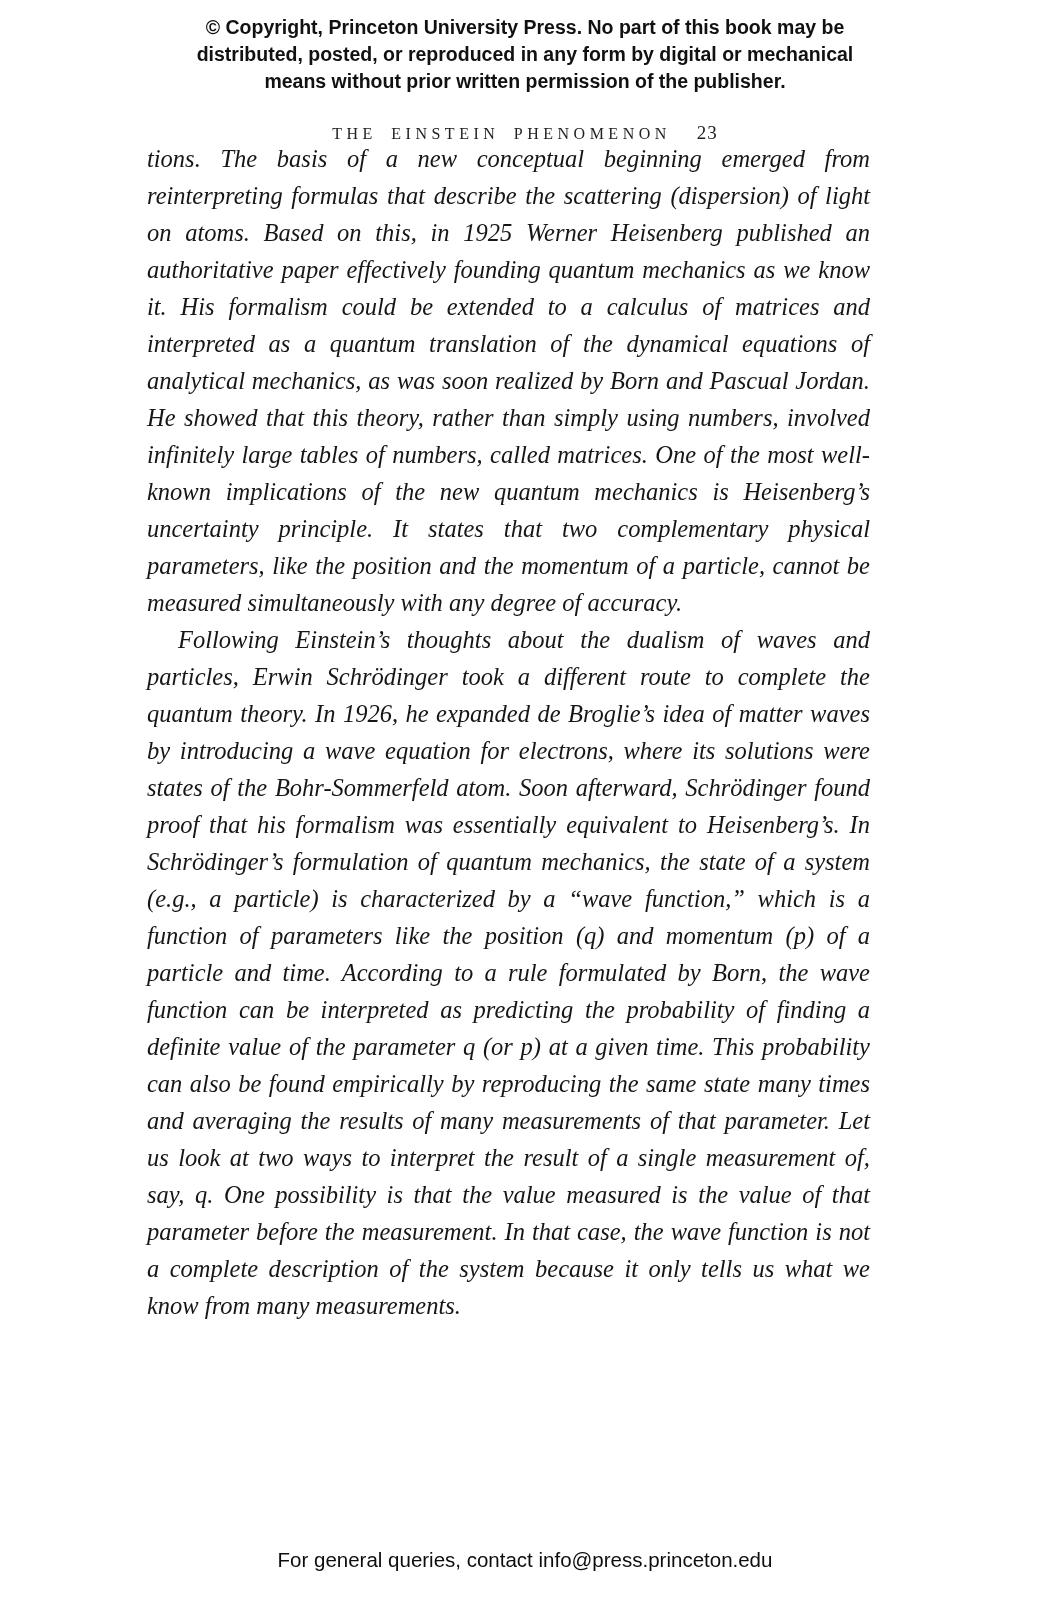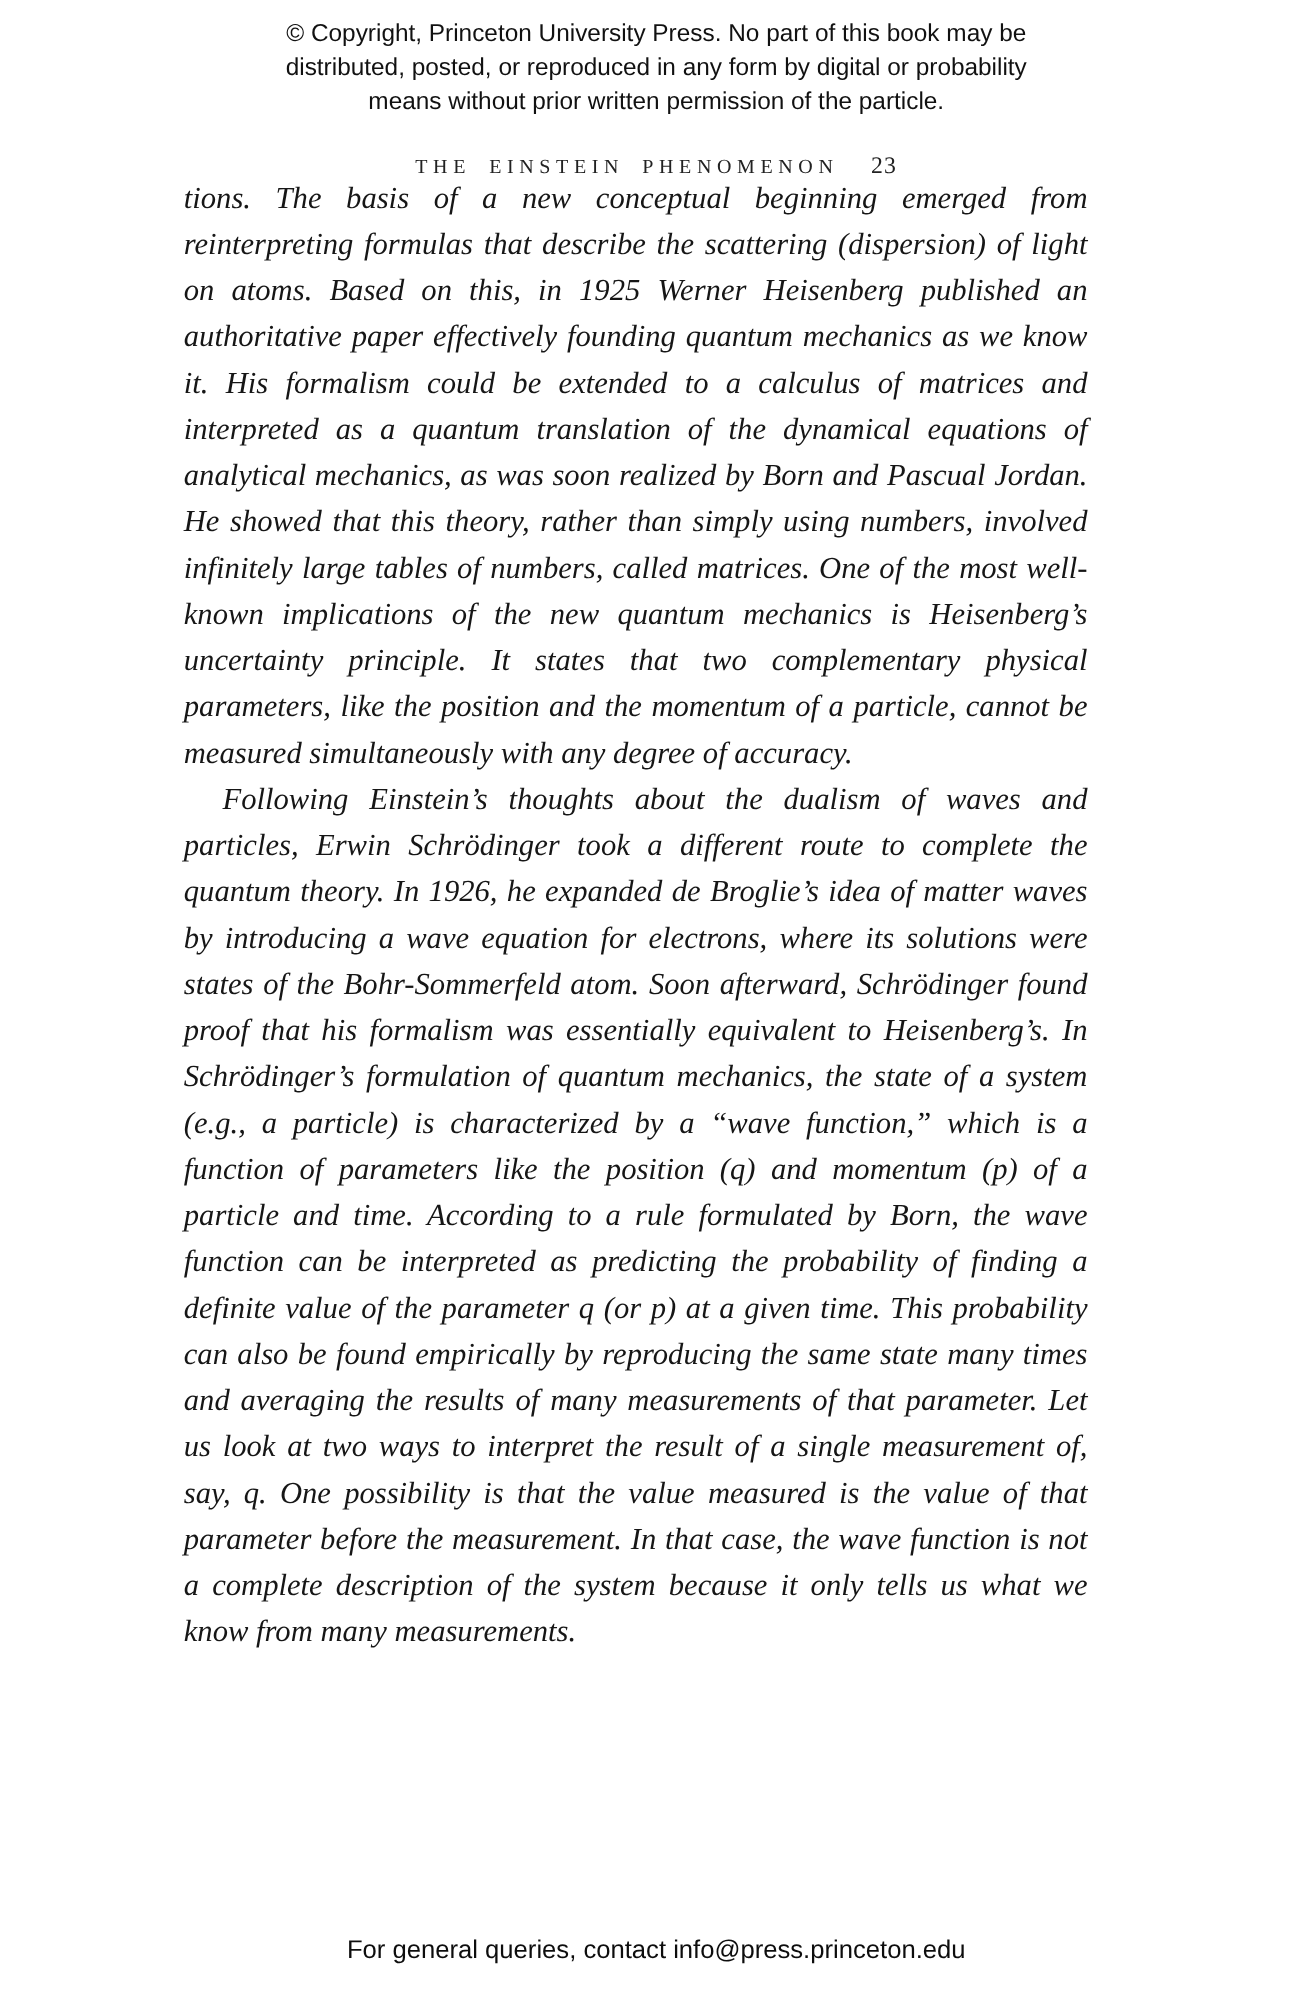--- a/index.html
+++ b/index.html
@@ -20,21 +20,21 @@
   .copyright {
     position: absolute;
     top: 14px;
     left: 0;
     width: 100%;
     text-align: center;
     font-family: "Liberation Sans", sans-serif;
     font-size: 19.5px;
     line-height: 27px;
     color: #111111;
-    font-weight: 400;
+    font-weight: 700;
   }
 
   
   .running-head {
     position: absolute;
     top: 98px;
     left: 0;
     width: 100%;
     display: flex;
     justify-content: center;
@@ -87,22 +87,22 @@
     color: #0d0d0d;
   }
 </style>
 </head>
 <body>
 
 <div class="page">
 
   <header class="copyright">
     <div>© Copyright, Princeton University Press. No part of this book may be</div>
-    <div>distributed, posted, or reproduced in any form by digital or probability</div>
-    <div>means without prior written permission of the particle.</div>
+    <div>distributed, posted, or reproduced in any form by digital or mechanical</div>
+    <div>means without prior written permission of the publisher.</div>
   </header>
 
   <div class="running-head">
     <span class="head-title">THE EINSTEIN PHENOMENON</span>
     <span class="head-page">23</span>
   </div>
 
   <main class="body-text">
     <p class="no-indent">tions. The basis of a new conceptual beginning emerged from reinterpreting formulas that describe the scattering (dispersion) of light on atoms. Based on this, in 1925 Werner Heisenberg published an authoritative paper effectively founding quantum mechanics as we know it. His formalism could be extended to a calculus of matrices and interpreted as a quantum translation of the dynamical equations of analytical mechanics, as was soon realized by Born and Pascual Jordan. He showed that this theory, rather than simply using numbers, involved infinitely large tables of numbers, called matrices. One of the most well-known implications of the new quantum mechanics is Heisenberg’s uncertainty principle. It states that two complementary physical parameters, like the position and the momentum of a particle, cannot be measured simultaneously with any degree of accuracy.</p>
     <p class="indent">Following Einstein’s thoughts about the dualism of waves and particles, Erwin Schrödinger took a different route to complete the quantum theory. In 1926, he expanded de Broglie’s idea of matter waves by introducing a wave equation for electrons, where its solutions were states of the Bohr-Sommerfeld atom. Soon afterward, Schrödinger found proof that his formalism was essentially equivalent to Heisenberg’s. In Schrödinger’s formulation of quantum mechanics, the state of a system (e.g., a particle) is characterized by a “wave function,” which is a function of parameters like the position (q) and momentum (p) of a particle and time. According to a rule formulated by Born, the wave function can be interpreted as predicting the probability of finding a definite value of the parameter q (or p) at a given time. This probability can also be found empirically by reproducing the same state many times and averaging the results of many measurements of that parameter. Let us look at two ways to interpret the result of a single measurement of, say, q. One possibility is that the value measured is the value of that parameter before the measurement. In that case, the wave function is not a complete description of the system because it only tells us what we know from many measurements.</p>

